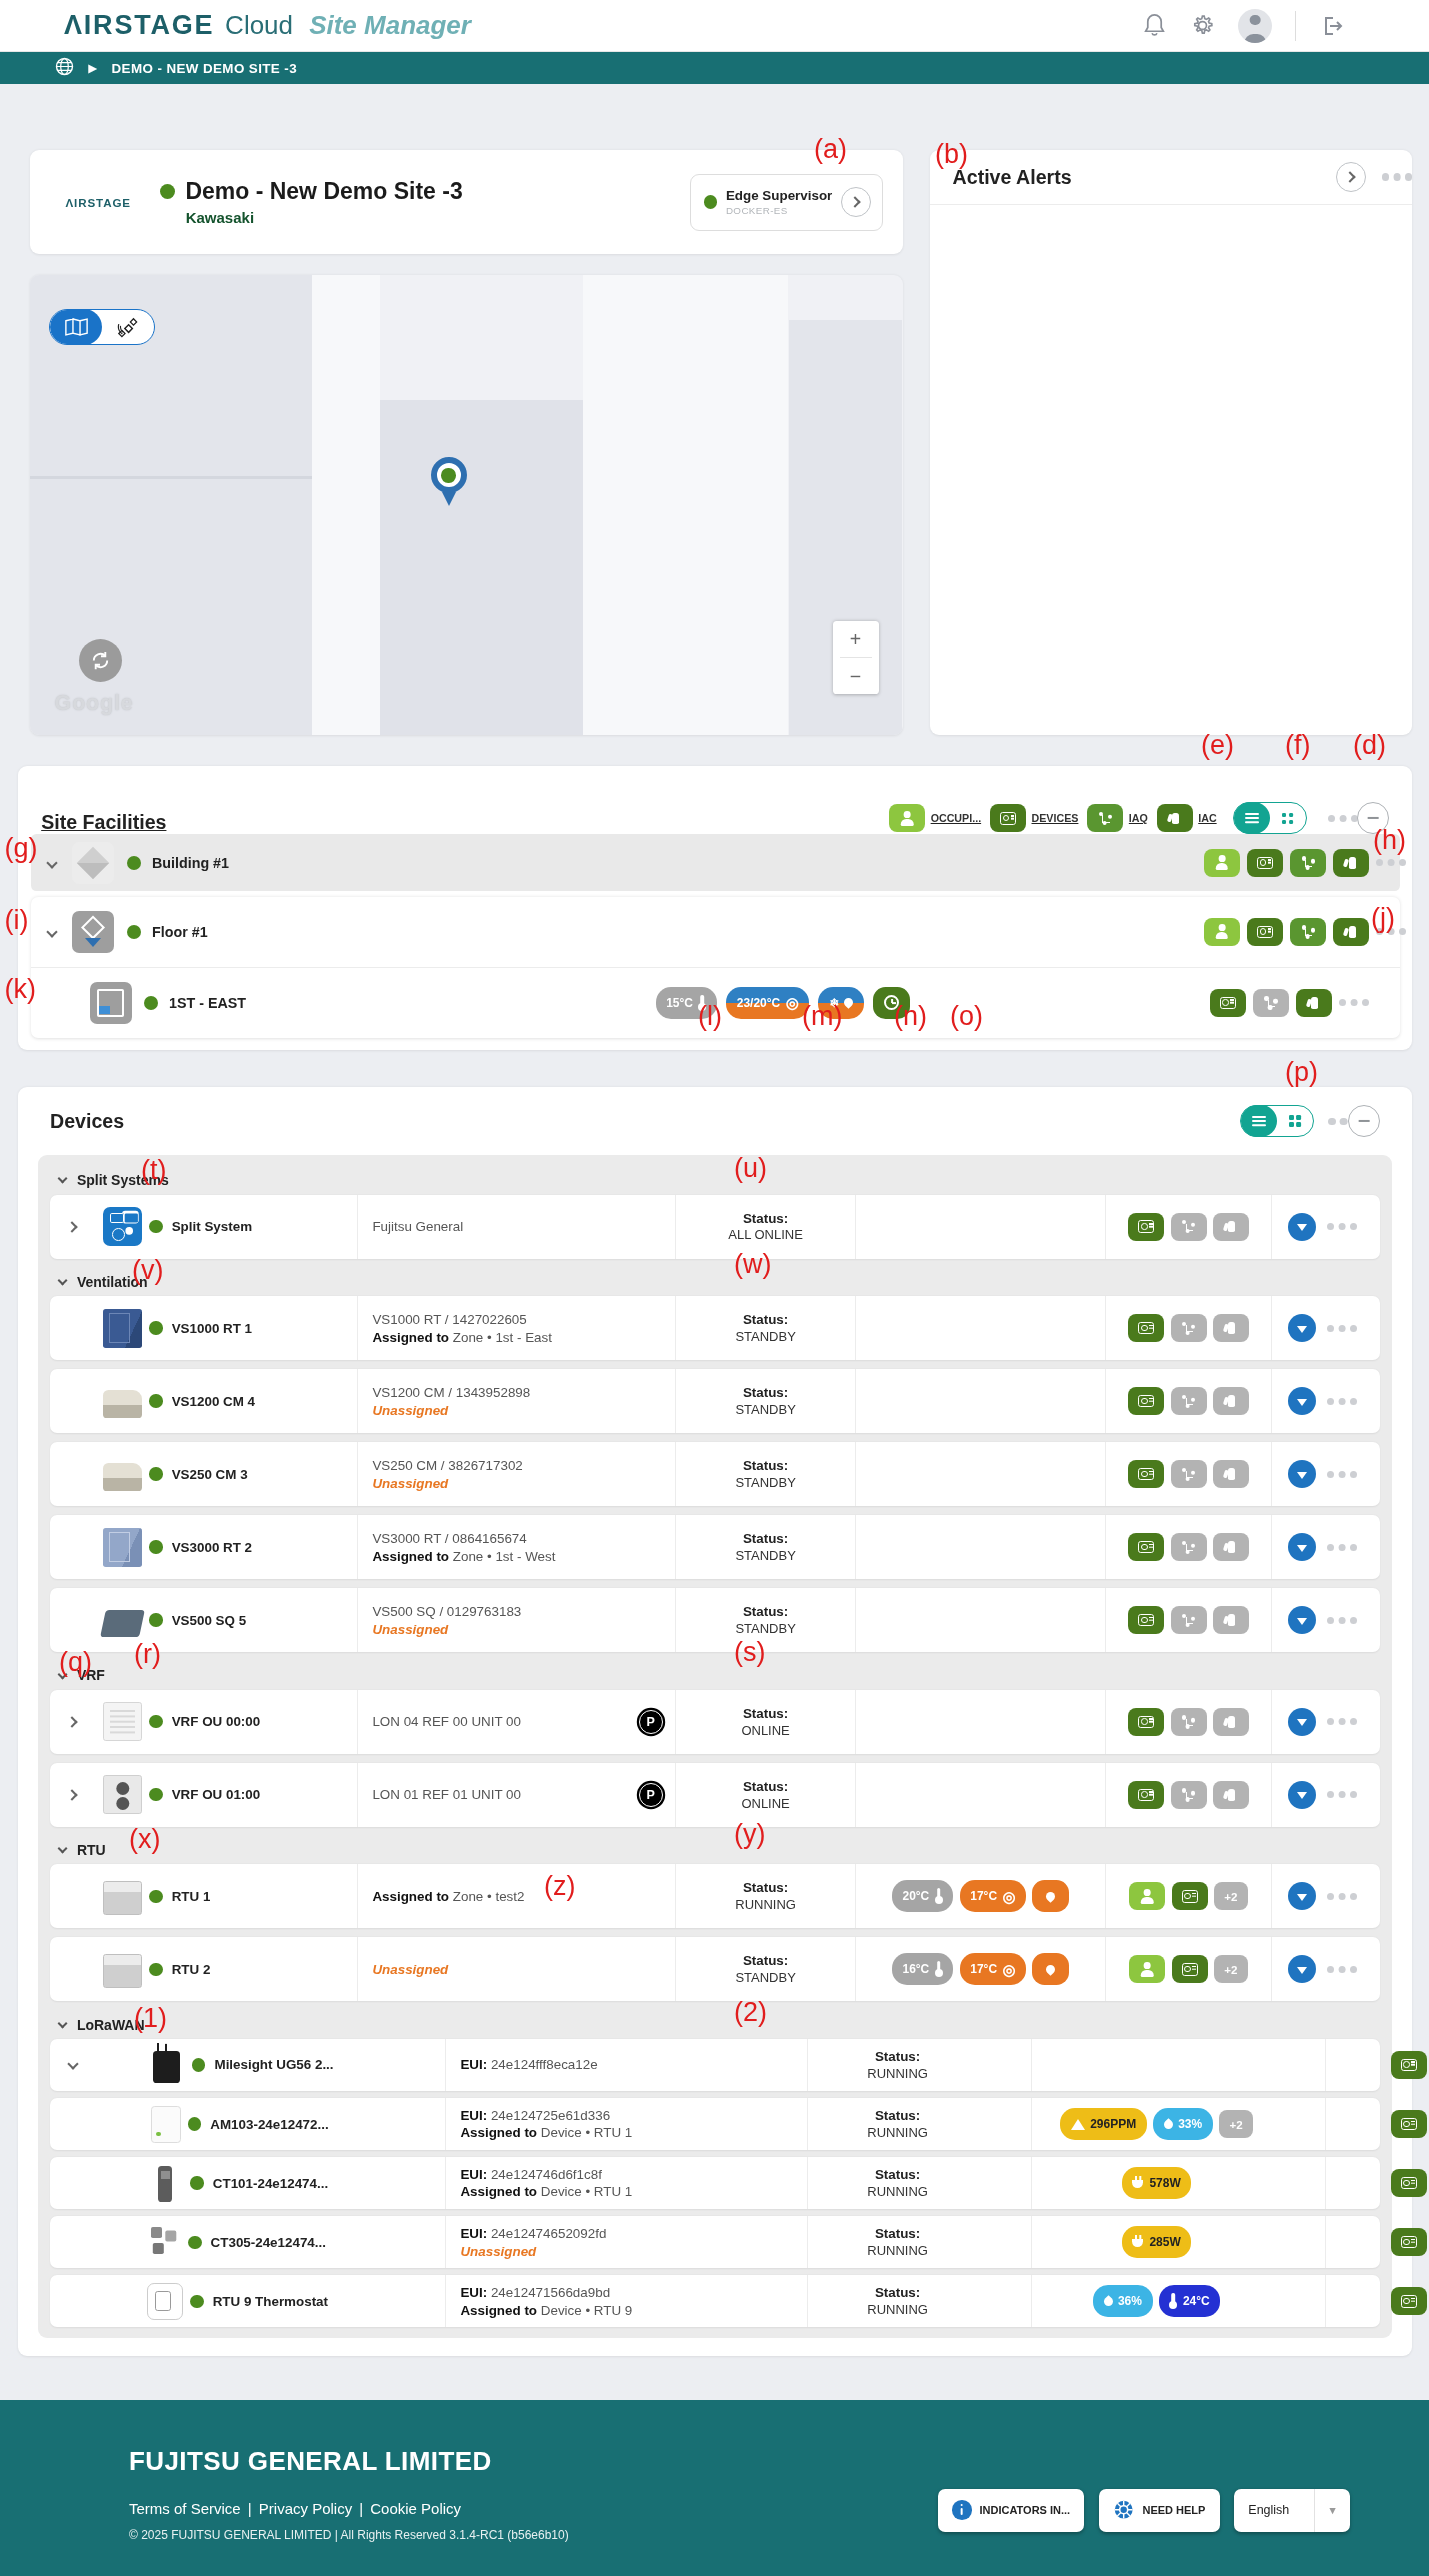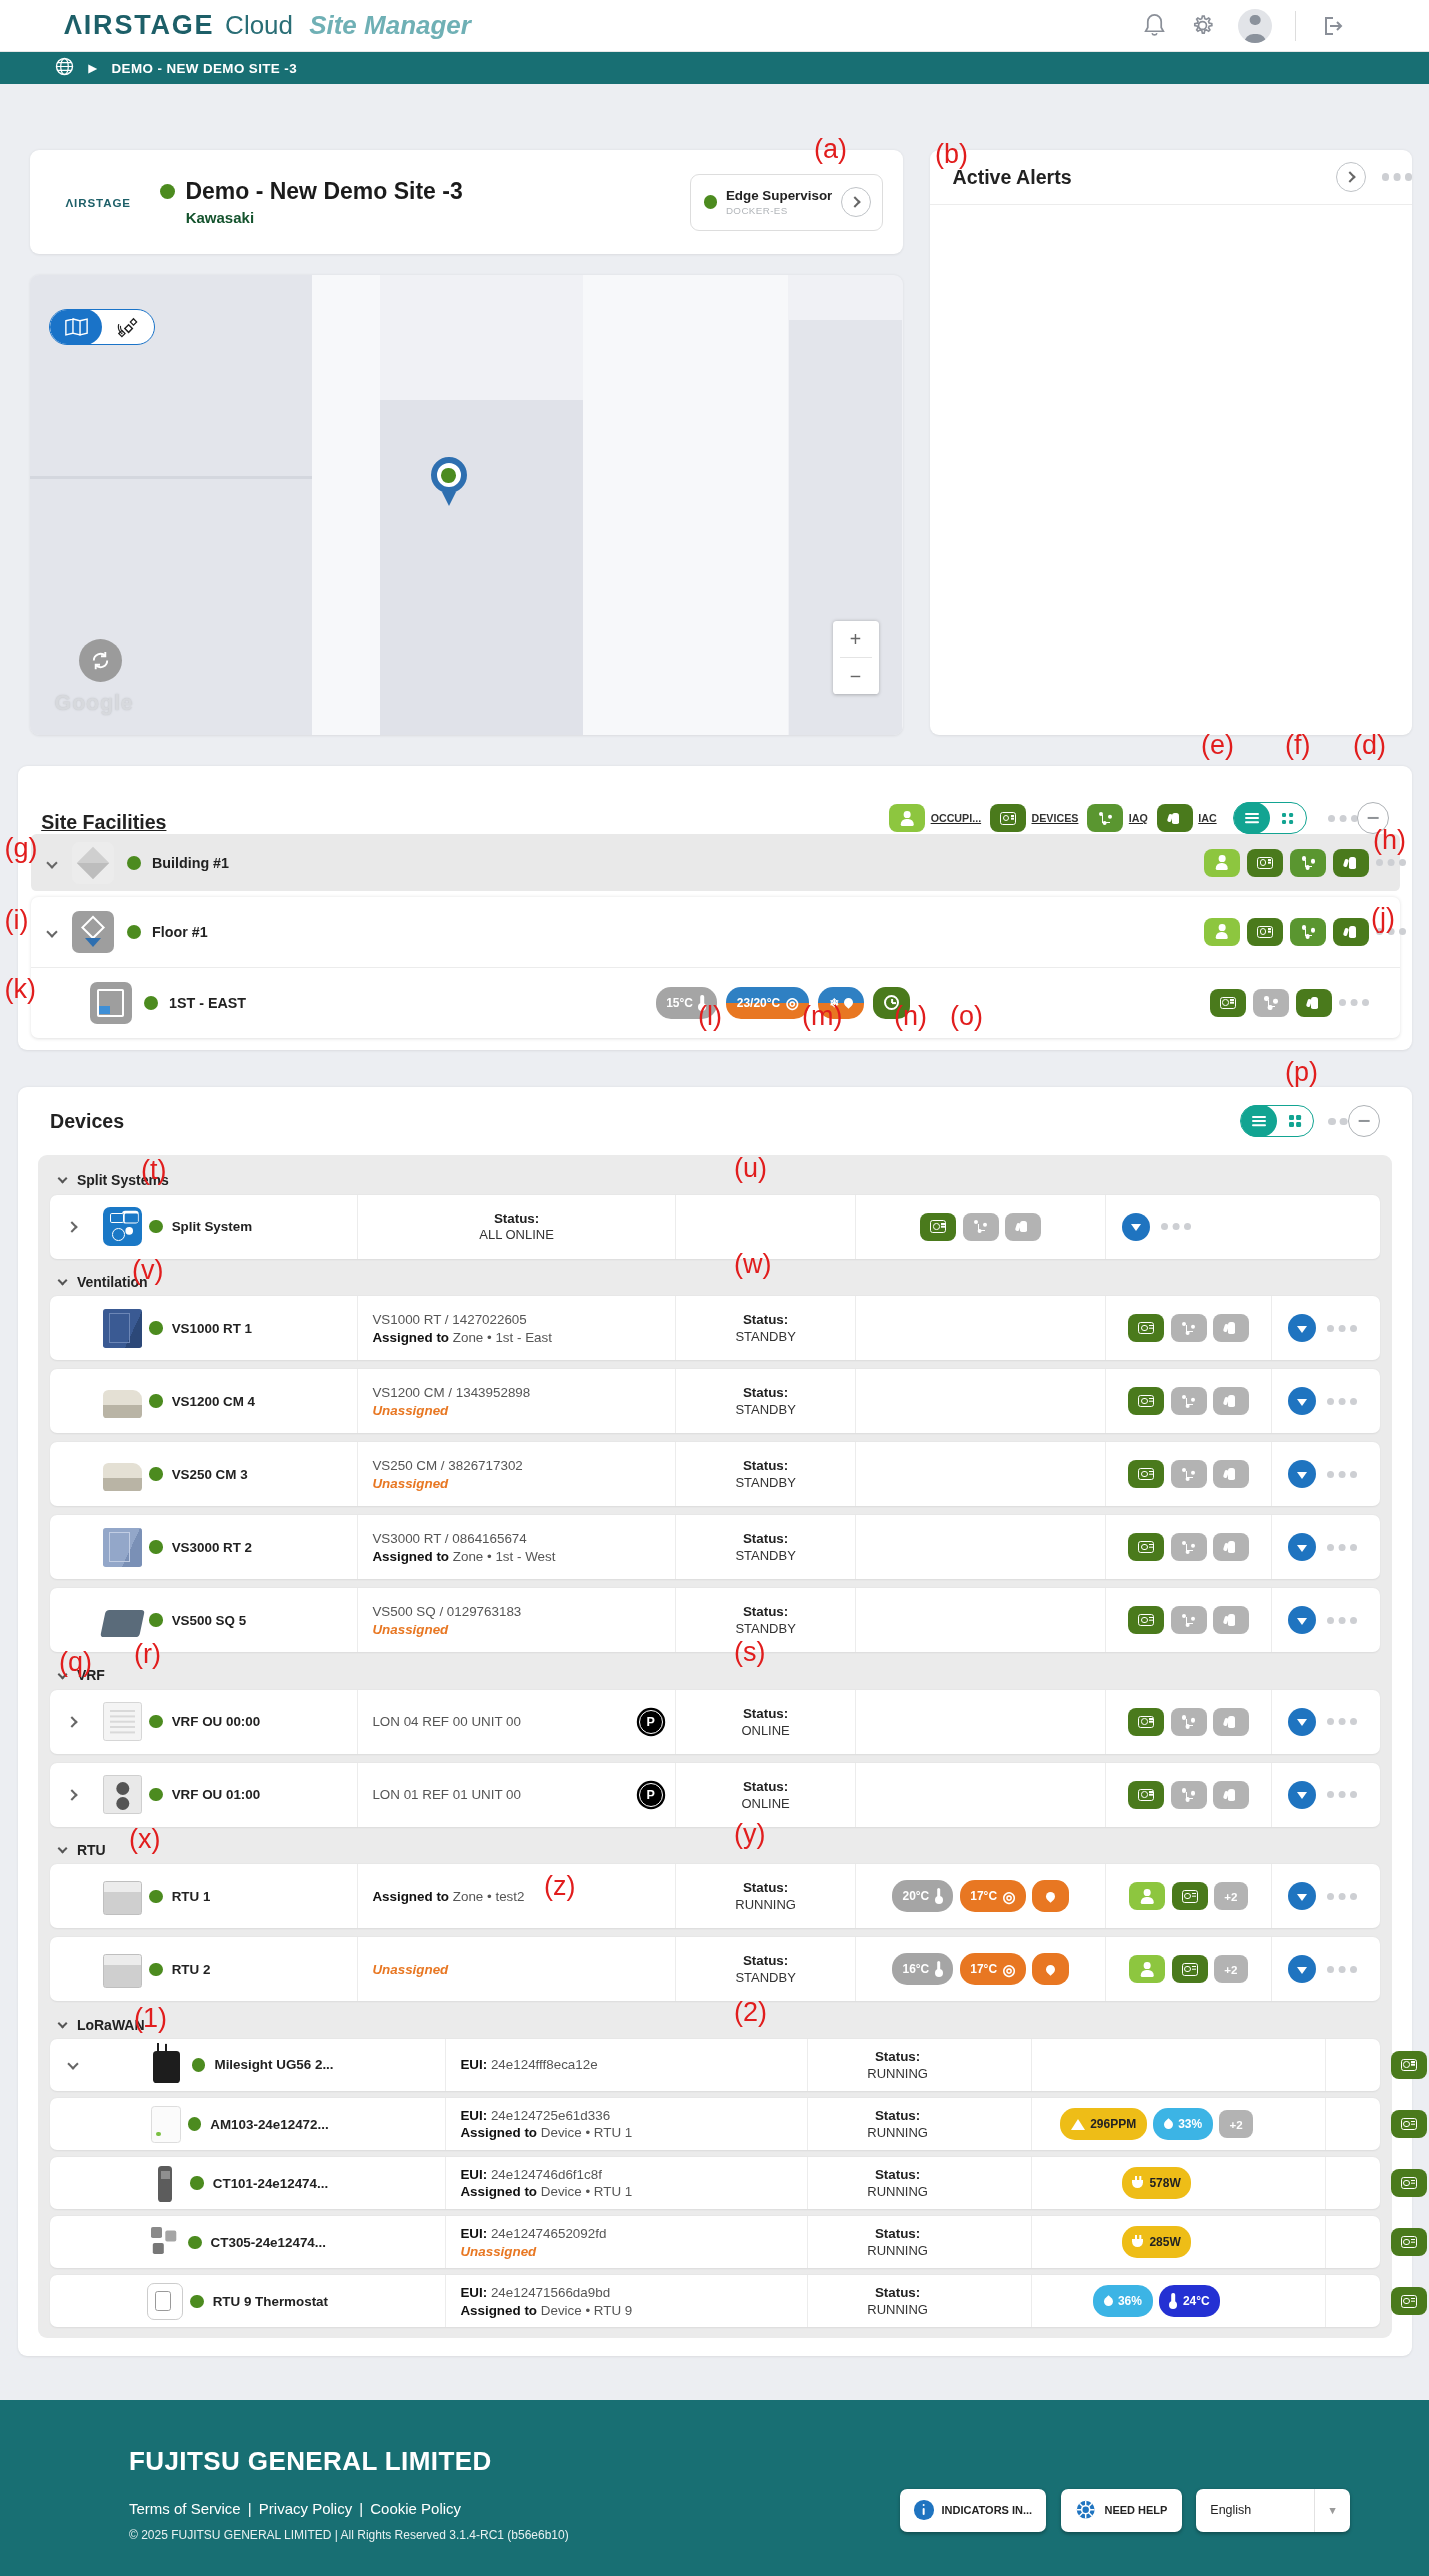--- a/index.html
+++ b/index.html
@@ -206,21 +206,21 @@
   .ft-company{font-size:26px;font-weight:bold;letter-spacing:0.4px;}
   .ft-links{margin-top:23px;font-size:15px;}
   .ft-links a{color:#fff;text-decoration:none;cursor:pointer;}
   .ft-sep{margin:0 7.1px;}
   .ft-copy{margin-top:10.7px;font-size:12px;opacity:.9;}
   .ft-actions{margin-left:auto;display:flex;align-items:center;gap:14.3px;margin-top:23px;}
   .ft-btn{height:43px;background:#fff;border:0;border-radius:7.1px;display:flex;align-items:center;gap:8px;padding:0 14.3px;font-weight:bold;font-size:11px;color:#222;box-shadow:0 1.8px 3.6px rgba(0,0,0,.3);cursor:pointer;font-family:inherit;}
   .info-ic{width:19.6px;height:19.6px;border-radius:50%;background:#1f74c0;position:relative;flex:none;}
   .info-ic::before{content:"";position:absolute;left:50%;top:3.6px;transform:translateX(-50%);width:2.7px;height:2.7px;background:#fff;border-radius:50%;}
   .info-ic::after{content:"";position:absolute;left:50%;top:8px;transform:translateX(-50%);width:2.7px;height:7.1px;background:#fff;border-radius:1.8px;}
-  .lang-select{height:43px;width:154px;background:#fff;border-radius:7.1px;display:flex;align-items:center;color:#222;font-size:12.5px;box-shadow:0 1.8px 3.6px rgba(0,0,0,.3);cursor:pointer;overflow:hidden;}
+  .lang-select{height:43px;width:116px;background:#fff;border-radius:7.1px;display:flex;align-items:center;color:#222;font-size:12.5px;box-shadow:0 1.8px 3.6px rgba(0,0,0,.3);cursor:pointer;overflow:hidden;}
   .lang-label{padding-left:14.3px;flex:1;}
   .lang-arrow{width:36px;height:43px;border-left:0.9px solid #e2e2e2;display:flex;align-items:center;justify-content:center;color:#9a9a9a;font-size:10.7px;}
 
   
   .ann{position:absolute;color:#e11d1d;font-size:27px;line-height:1;font-weight:normal;z-index:50;pointer-events:none;font-family:"Liberation Sans",sans-serif;}
 </style>
 </head>
 <body>
 
 <div class="app-header">
@@ -493,20 +493,23 @@
         </div>
       <div class="drow">
         <span class="cell exp">
             <span class="chev r"></span>
           </span>
         <span class="cell namec">
             <span class="dimg splitsys"></span>
             <span class="ddot"></span>
             <span class="dname">Split System</span>
           </span>
+        <span class="cell b detailc">
+            <span class="dline">Fujitsu General</span>
+          </span>
         <span class="cell b statusc">
             <span class="status-l">Status:</span>
             <span class="status-v">ALL ONLINE</span>
           </span>
         <span class="cell b pillsc"></span>
         <span class="cell b badgesc">
           <span class="badge bg-dgreen">
               <span class="gdev"></span>
             </span>
           <span class="badge bg-gray">

